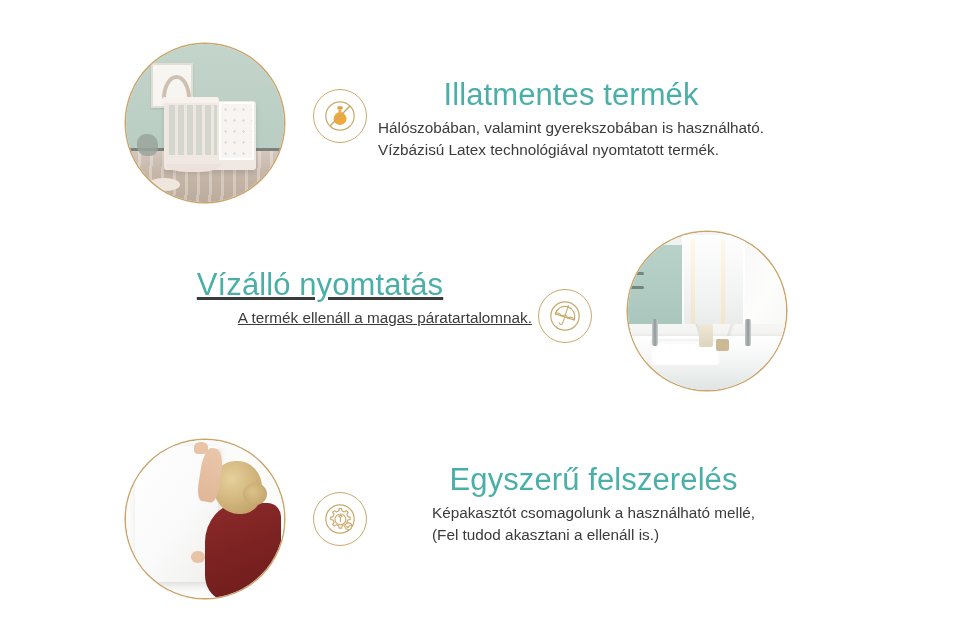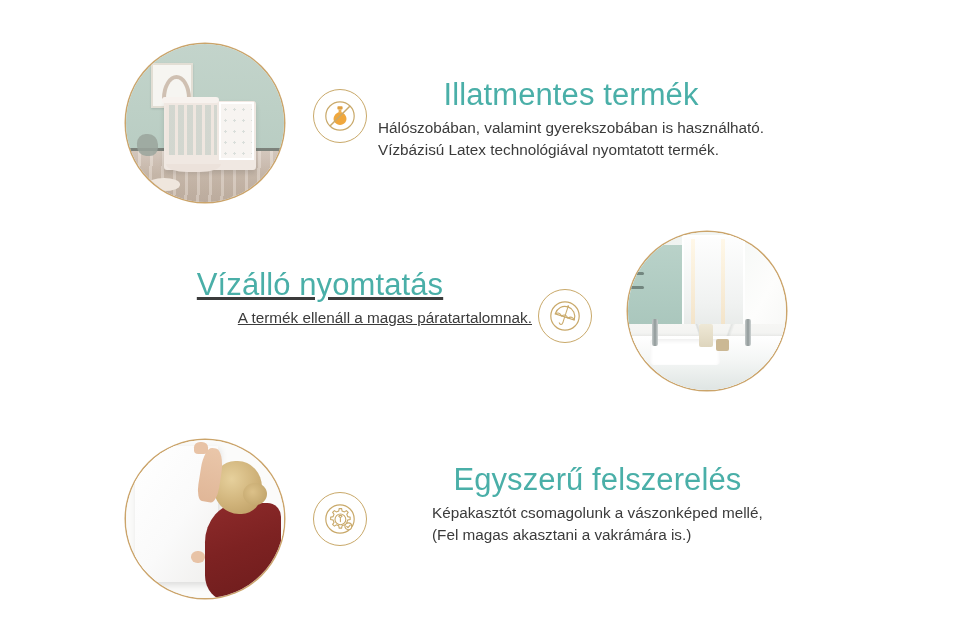--- a/index.html
+++ b/index.html
@@ -344,18 +344,18 @@
           <path d="M17.4 19.6 v-3.1 M15.7 14.1 a2.4 2.4 0 0 1 3.4 0 l-1.7 1.7 Z" stroke-linecap="round"></path>
         </g>
         <g transform="translate(22.2,21.2)">
           <circle cx="3.1" cy="3.1" r="3.4" fill="#ffffff" stroke="#c9a96a" stroke-width="1.1"></circle>
           <path d="M1.5 3.2 l1.2 1.3 2.3-2.5" fill="none" stroke="#c9a96a" stroke-width="1.2" stroke-linecap="round" stroke-linejoin="round"></path>
         </g>
       </svg>
     </div>
     <div class="feature-text">
       <p class="feature-title">Egyszerű felszerelés</p>
-      <p class="feature-desc">Képakasztót csomagolunk a vászonképed mellé,</p>
-      <p class="feature-desc">(Fel magas akasztani a vakrámára is.)</p>
+      <p class="feature-desc">Képakasztót csomagolunk a használható mellé,</p>
+      <p class="feature-desc">(Fel tudod akasztani a ellenáll is.)</p>
     </div>
   </div>
 
 </div>
 
 </body></html>

